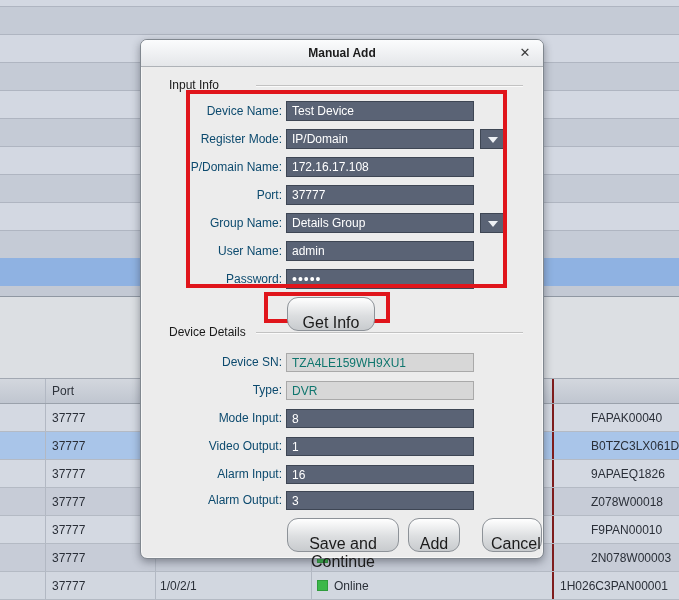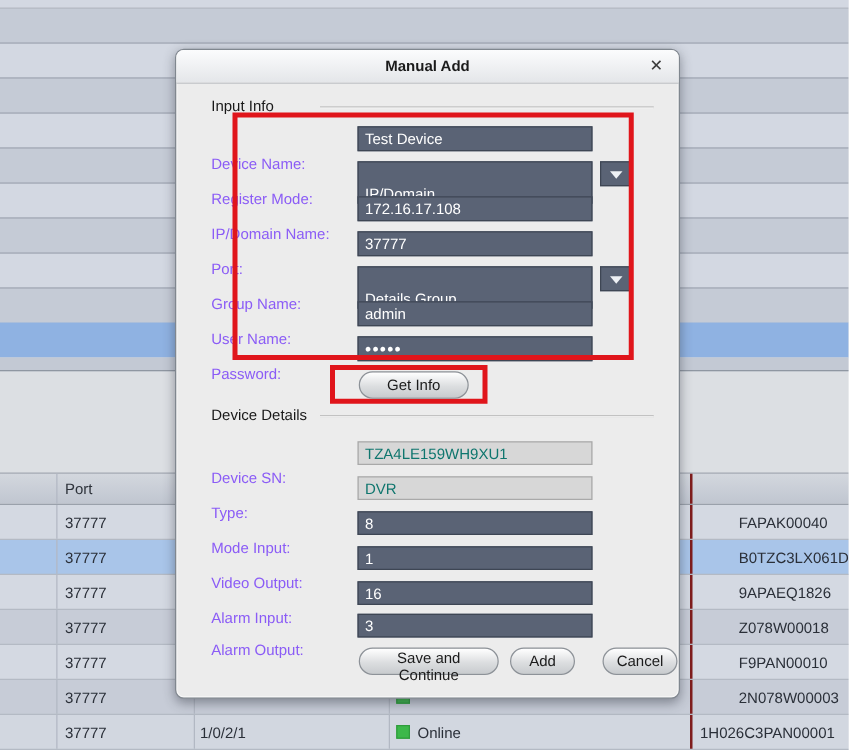--- a/index.html
+++ b/index.html
@@ -45,42 +45,42 @@
     background:linear-gradient(#fbfcfd,#e4e6e9);text-align:center;line-height:26px;
     font-weight:bold;color:#1b1b1b;position:relative;}
   .close{position:absolute;right:9px;top:0;width:18px;text-align:center;line-height:26px;
     color:#3c3c3c;font-weight:bold;font-size:13px;cursor:default;}
   .slabel{position:absolute;left:28px;height:14px;line-height:14px;color:#191919;}
   .sline{position:absolute;left:115px;right:20px;height:1px;background:#c2c2c2;border-bottom:1px solid #fafafa;}
 
   .frow,.drow{position:absolute;left:28px;right:20px;}
   .frow{height:20px;}
   .drow{height:19px;}
-  .flabel{position:absolute;left:0;width:113px;line-height:20px;color:#8b5cf6;margin-top:20px;}
+  .flabel{position:absolute;left:0;width:113px;text-align:right;line-height:20px;color:#0c4a6e;}
   .drow .flabel{line-height:19px;}
   .finput{position:absolute;left:117px;width:188px;height:20px;background:#5a6375;
     border:1px solid #3e4654;color:#ffffff;font-size:12px;padding:0 5px;box-sizing:border-box;
     font-family:inherit;outline:none;}
   .drow .finput{height:19px;}
   .finput.pw{font-size:14px;letter-spacing:1px;line-height:16px;}
   .finput.dis{background:#d7d7d7;border:1px solid #a9a9a9;color:#0f766e;}
   .fselect{position:absolute;left:117px;width:188px;height:20px;background:#5a6375;
-    border:1px solid #3e4654;color:#fff;box-sizing:border-box;line-height:18px;padding:16px 5px;}
+    border:1px solid #3e4654;color:#fff;box-sizing:border-box;line-height:18px;padding:0 5px;}
   .farrow{position:absolute;left:311px;width:26px;height:20px;background:#5a6375;
     border:1px solid #3e4654;box-sizing:border-box;}
   .tri{position:absolute;left:7px;top:7px;width:0;height:0;border-left:5px solid transparent;
     border-right:5px solid transparent;border-top:6px solid #eef1f5;}
 
   .red{position:absolute;border:4px solid #e0151b;box-sizing:border-box;z-index:6;pointer-events:none;}
   .red1{left:45px;top:50px;width:321px;height:198px;}
   .red2{left:123px;top:252px;width:126px;height:31px;}
 
   .pill{position:absolute;height:22px;border-radius:11px;border:1px solid #8d9298;
-    background:linear-gradient(#ffffff,#dcdee0 55%,#c8cbce);font-size:12px;color:#1b1b1b;
-    font-family:inherit;padding:0 8px;box-sizing:border-box;cursor:default;}
+    background:linear-gradient(#ffffff,#dcdee0 55%,#c8cbce);font-size:16px;color:#1b1b1b;
+    font-family:inherit;padding:16px 8px;box-sizing:border-box;cursor:default;}
   .getinfo{left:146px;top:257px;width:88px;z-index:7;}
   .btn-save{left:146px;top:478px;width:112px;}
   .btn-add{left:267px;top:478px;width:52px;}
   .btn-cancel{left:341px;top:478px;width:60px;}
 </style>
 </head>
 <body>
 
 <div class="screen">
 

